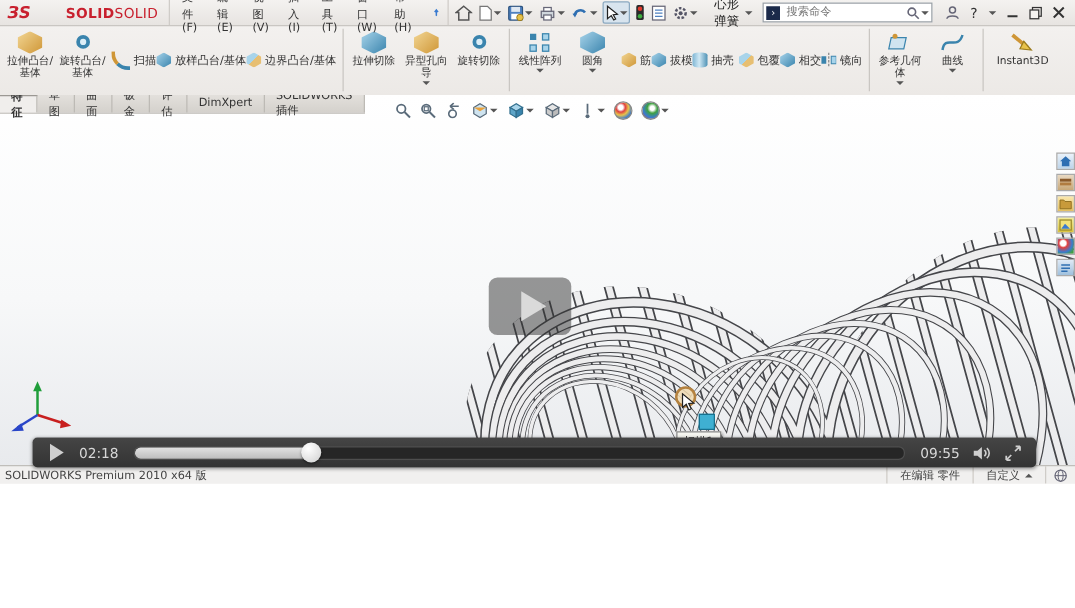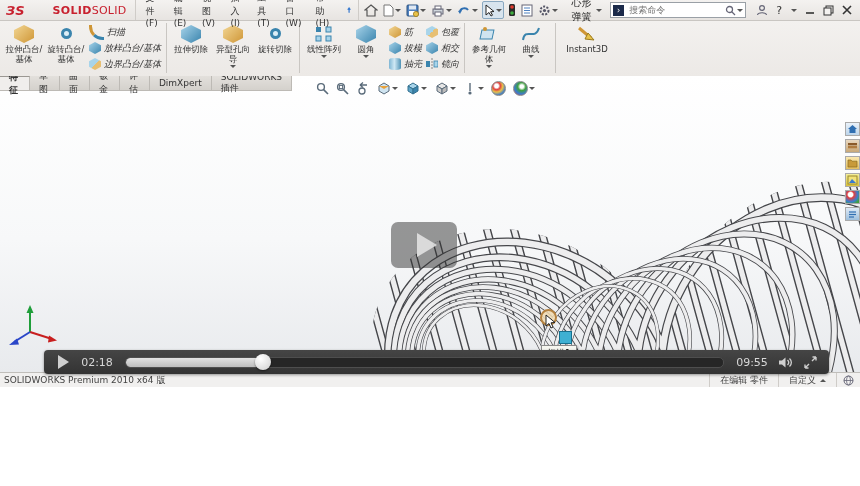--- a/index.html
+++ b/index.html
@@ -27,21 +27,21 @@
   .winctl{display:flex;align-items:center;gap:8px;padding:0 8px;margin-left:2px;}
   .help-q{font-size:11px;color:#333;}
 
   
   .ribbon{position:absolute;top:20px;left:0;right:0;height:56px;background:linear-gradient(#f3f1ef,#ece9e6);display:flex;align-items:stretch;z-index:25;}
   .rgroup{display:flex;align-items:stretch;padding:2px 3px;}
   .rsep{width:1px;background:#c9c6c2;margin:3px 0;}
   .rbig{width:42px;display:flex;flex-direction:column;align-items:center;justify-content:flex-start;padding-top:3px;cursor:default;}
   .rlabel{font-size:8.5px;line-height:10px;text-align:center;color:#333;margin-top:1px;}
   .caret{width:0;height:0;border-left:3px solid transparent;border-right:3px solid transparent;border-top:3px solid #555;margin-top:1px;}
-  .rstack{display:flex;flex-direction:column;justify-content:space-between;padding:3px 2px;font-style:italic;}
+  .rstack{display:flex;justify-content:space-between;padding:19px 2px;}
   .rsmall{display:flex;align-items:center;gap:3px;height:14px;white-space:nowrap;cursor:default;}
   .ic{width:20px;height:18px;position:relative;}
   .ic-s{width:12px;height:12px;position:relative;flex:none;}
   .v-gold{background:linear-gradient(135deg,#f2d694,#cf9636);clip-path:polygon(50% 0,100% 28%,100% 72%,50% 100%,0 72%,0 28%);}
   .v-blue{background:linear-gradient(135deg,#a8d4ea,#3a84ad);clip-path:polygon(50% 0,100% 28%,100% 72%,50% 100%,0 72%,0 28%);}
   .v-ring{border:3px solid #3a84ad;border-radius:50%;width:11px;height:11px;box-sizing:border-box;margin:3px auto;background:#dceef7;}
   .v-mix{background:linear-gradient(135deg,#a8d4ea 0 50%,#e7bf72 50% 100%);clip-path:polygon(50% 0,100% 28%,100% 72%,50% 100%,0 72%,0 28%);}
   .v-cyl{background:linear-gradient(90deg,#7fb6d4,#cfe8f4 45%,#4f92b5);border-radius:40%/18%;}
   .v-curve{background:none;border-bottom:3px solid #3a84ad;border-left:3px solid #cf9636;border-radius:0 0 0 90%;}
 
@@ -72,21 +72,21 @@
 
   .sel-circle{position:absolute;left:540px;top:233px;width:17px;height:17px;border:2px solid #b5823f;border-radius:50%;background:rgba(240,219,178,.85);box-sizing:border-box;z-index:7;}
   .sel-handle{position:absolute;left:559px;top:255px;width:13px;height:13px;background:#3fb0d2;border:1px solid #17718f;box-sizing:border-box;z-index:7;}
   .cursor{position:absolute;left:545px;top:238px;z-index:8;}
   .tooltip{position:absolute;left:541px;top:269px;background:#f6f6f0;border:1px solid #8a8a8a;box-shadow:1px 1px 2px rgba(0,0,0,.3);padding:1px 5px;font-size:9px;color:#222;z-index:7;}
 
   
   .play-overlay{position:absolute;left:391px;top:146px;width:66px;height:46px;background:rgba(50,50,50,.5);border-radius:7px;display:flex;align-items:center;justify-content:center;z-index:10;cursor:pointer;}
   .play-overlay .tri{width:0;height:0;border-left:20px solid rgba(225,225,225,.9);border-top:12px solid transparent;border-bottom:12px solid transparent;margin-left:5px;}
 
-  .controlbar{position:absolute;left:44px;right:31px;bottom:13px;height:24px;background:linear-gradient(#454545,#333);border-radius:4px;display:flex;align-items:center;z-index:20;box-shadow:0 1px 3px rgba(0,0,0,.4);}
+  .controlbar{position:absolute;left:26px;right:31px;bottom:13px;height:24px;background:linear-gradient(#454545,#333);border-radius:4px;display:flex;align-items:center;z-index:20;box-shadow:0 1px 3px rgba(0,0,0,.4);}
   .cb-play{width:0;height:0;border-left:11px solid #cfcfcf;border-top:7px solid transparent;border-bottom:7px solid transparent;margin:0 10px 0 14px;cursor:pointer;}
   .cb-time{color:#d8d8d8;font-size:11px;width:36px;text-align:center;}
   .cb-track{flex:1;height:9px;background:#262626;border:1px solid #4e4e4e;border-radius:5px;margin:0 10px;position:relative;cursor:pointer;}
   .cb-played{height:100%;background:linear-gradient(#e2e2e2,#bdbdbd);border-radius:5px 0 0 5px;position:relative;}
   .cb-knob{position:absolute;right:-8px;top:50%;transform:translateY(-50%);width:16px;height:16px;border-radius:50%;background:radial-gradient(circle at 35% 30%,#fff,#cfcfcf);box-shadow:0 1px 2px rgba(0,0,0,.5);cursor:pointer;}
   .cb-vol{margin:0 8px;cursor:pointer;}
   .cb-fs{margin:0 12px 0 2px;cursor:pointer;}
 
   .jwmark{position:absolute;top:24px;right:10px;z-index:9;font-size:14px;letter-spacing:1px;color:rgba(140,140,140,.55);}
   .jwmark .jb{font-weight:bold;color:rgba(120,120,120,.6);}

